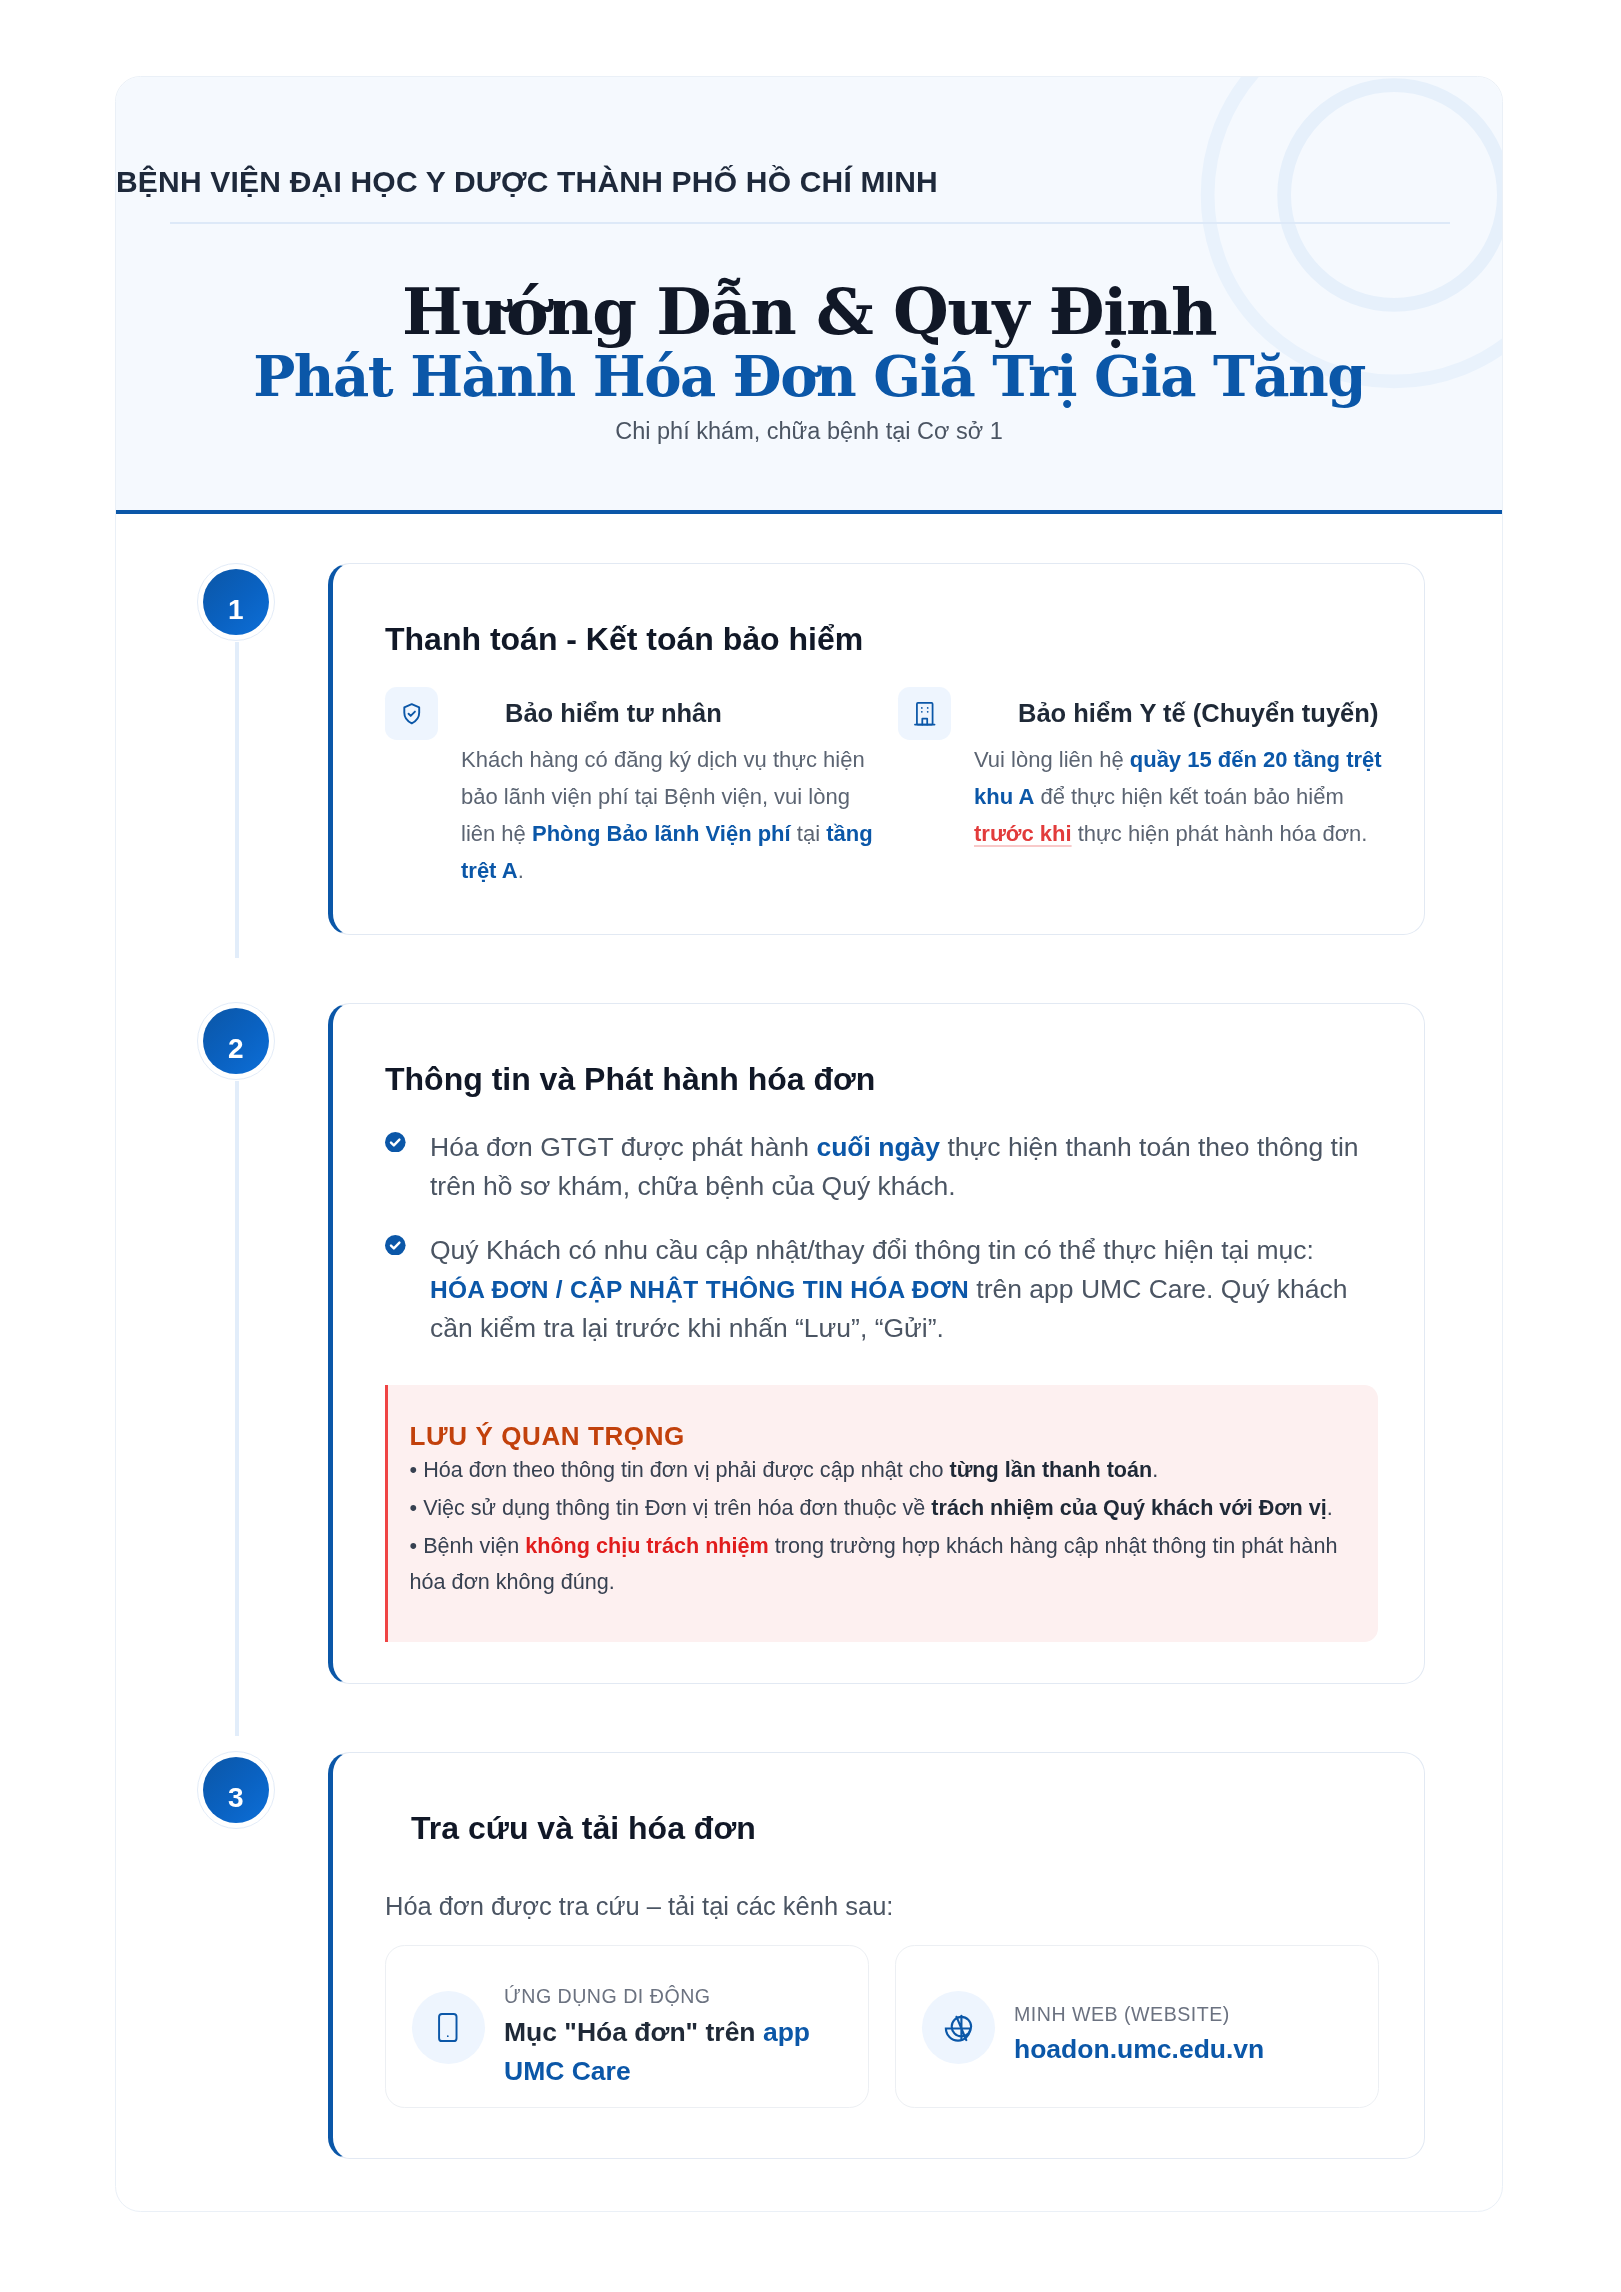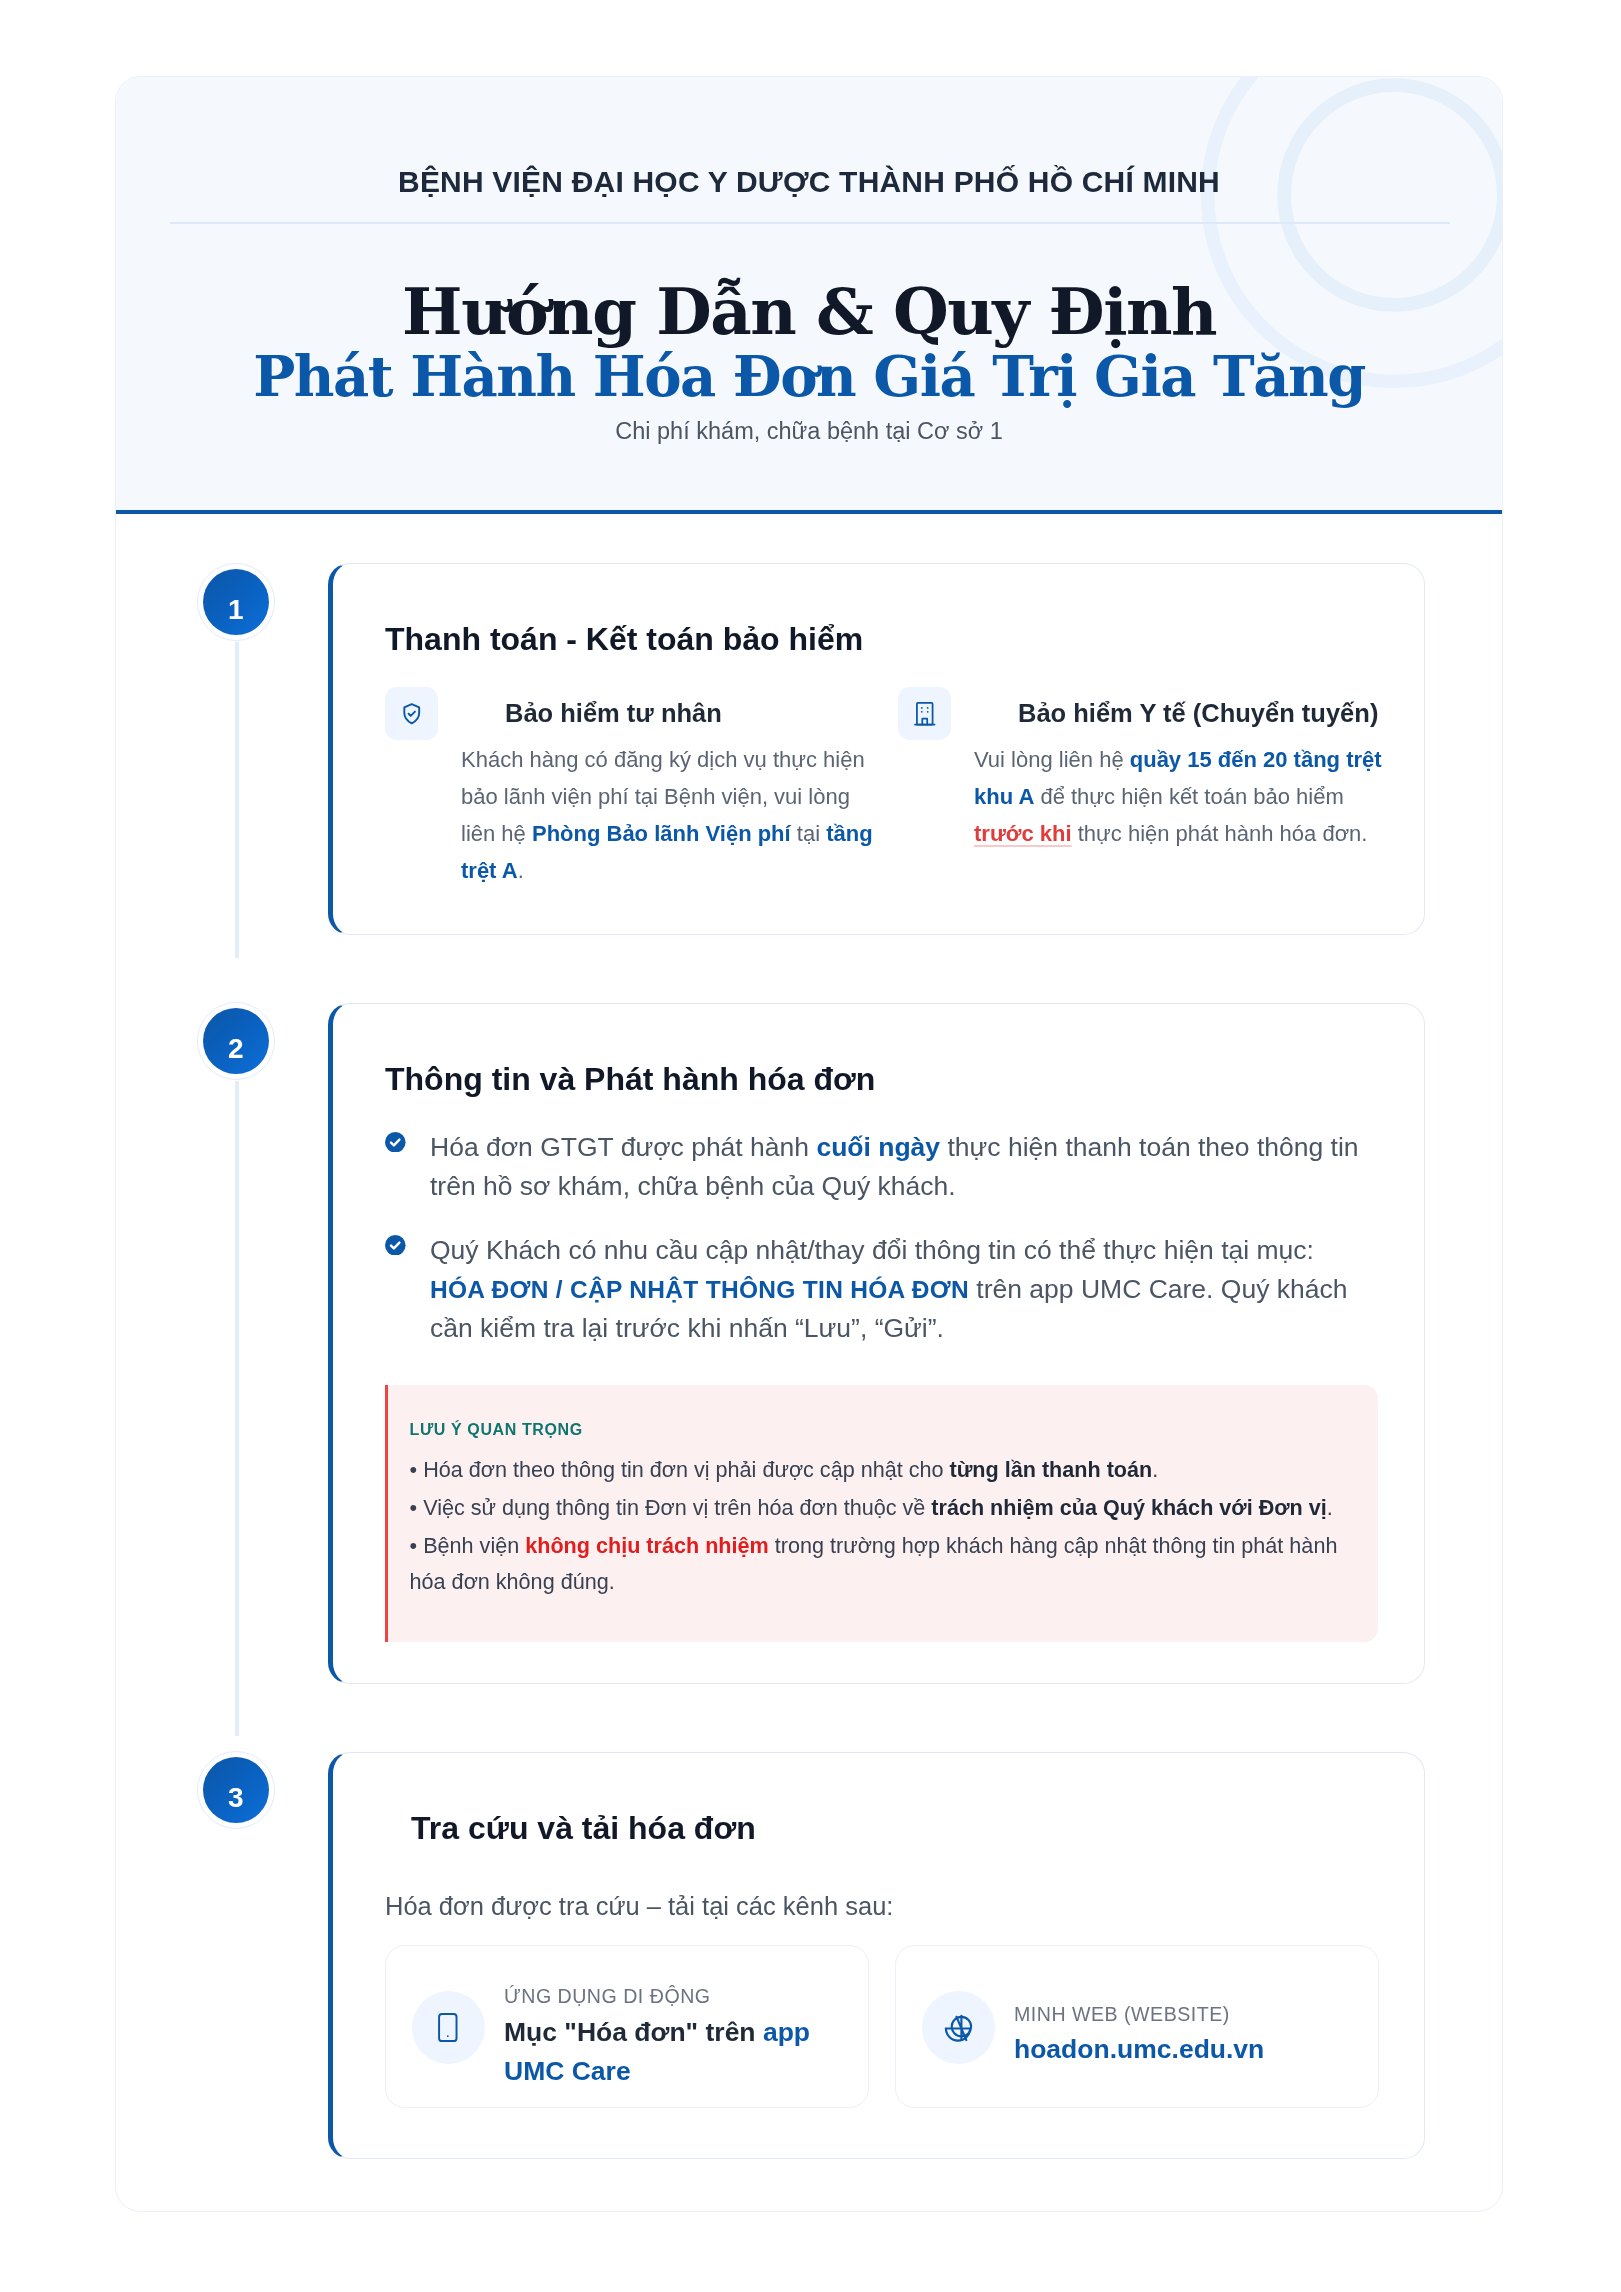--- a/index.html
+++ b/index.html
@@ -9,21 +9,21 @@
   .outer {
     position: absolute; left: 115px; top: 76px; width: 1388px; height: 2136px;
     border: 1.5px solid #eaf0f7; border-radius: 25.5px; background: #ffffff; overflow: hidden;
   }
   .header {
     position: absolute; left: 0; top: 0; width: 100%; height: 437px;
     background: #f5f9fe; border-bottom: 4.9px solid #0b57a8; overflow: hidden;
   }
   .rings { position: absolute; left: 1072px; top: -88px; width: 412px; height: 412px; }
   .hospital {
-    position: absolute; left: 0; right: 0; top: 88px; text-align: center;
+    position: absolute; left: 0; right: 0; top: 88px; 
     font-size: 30px; font-weight: bold; color: #1e293b; letter-spacing: 0.2px;
   }
   .divider { position: absolute; left: 54px; right: 52px; top: 145px; height: 2px; background: #dde9f8; }
   .title1 {
     position: absolute; left: 0; right: 0; top: 202px; text-align: center;
     font-family: "DejaVu Serif", "Liberation Serif", serif; font-weight: bold;
     font-size: 64px; line-height: 65px; color: #111827; letter-spacing: -1.5px;
   }
   .title2 {
     position: absolute; left: 0; right: 0; top: 267px; text-align: center;
@@ -70,21 +70,21 @@
   .hl-dark { color: #1f2937; font-weight: bold; }
 
   
   .bullet { position: absolute; left: 52px; width: 980px; }
   .bullet .check { position: absolute; left: 0; top: 3.9px; width: 20.6px; height: 20.6px; }
   .bullet .btext { position: absolute; left: 45px; top: 0; width: 941px; font-size: 26.5px; line-height: 39px; color: #4b5563; }
   .warn {
     position: absolute; left: 52px; top: 381px; width: 993px; height: 257px;
     background: #fdf0f0; border-left: 3.9px solid #ef4444; border-radius: 0 13.7px 13.7px 0;
   }
-  .warn-title { position: absolute; left: 21.6px; top: 36px; font-size: 16px; font-weight: bold; color: #0f766e; letter-spacing: 0.6px; }
+  .warn-title { position: absolute; left: 21.6px; top: 36px; font-size: 26px; font-weight: bold; color: #c2410c; letter-spacing: 0.6px; }
   .warn-list { position: absolute; left: 21.6px; top: 67px; width: 951px; font-size: 21.6px; line-height: 36px; color: #374151; }
   .warn-list .li { margin-bottom: 2px; }
 
   
   .lead { position: absolute; left: 52px; top: 139px; font-size: 25.5px; color: #4b5563; }
   .channel {
     position: absolute; top: 192px; height: 163px; background: #fff;
     border: 1.5px solid #eceff3; border-radius: 19.6px;
   }
   .channel .circ {

